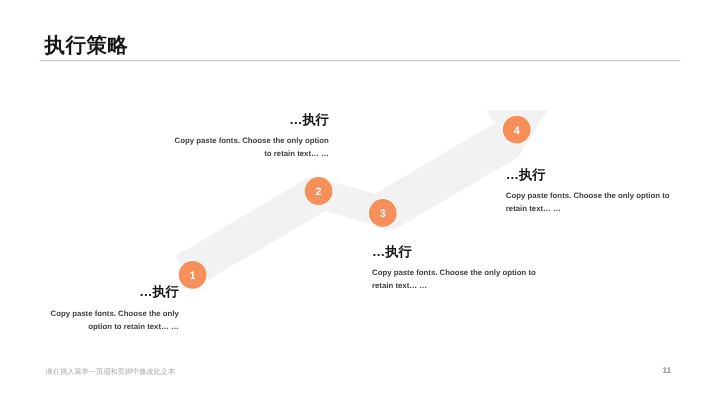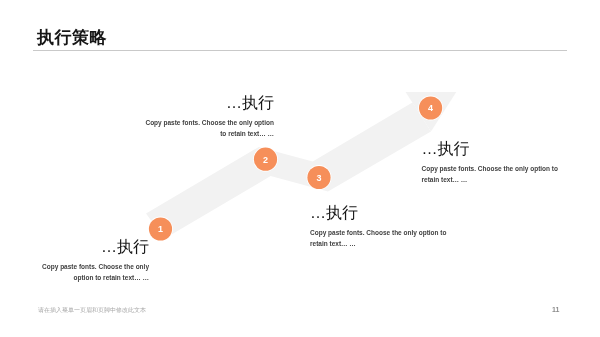--- a/index.html
+++ b/index.html
@@ -4,21 +4,21 @@
 <title>slide</title>
 <style>
   html,body{margin:0;padding:0;}
   body{width:600px;height:337px;background:#ffffff;overflow:hidden;
        font-family:"Liberation Sans",sans-serif;-webkit-font-smoothing:antialiased;}
   .slide{position:relative;width:492px;height:337px;background:#fff;}
   .title{position:absolute;left:37px;top:26px;font-size:17px;font-weight:700;color:#161616;letter-spacing:.5px;}
   .title-rule{position:absolute;left:33px;top:50px;width:534px;height:1px;background:#c9c9c9;}
   svg.diagram{position:absolute;left:0;top:0;width:600px;height:337px;}
   .blk{position:absolute;}
-  .blk .h{font-size:16px;font-weight:400;color:#161616;line-height:1;}
+  .blk .h{font-size:11px;font-weight:700;color:#161616;line-height:1;}
   .blk .p{font-size:6.5px;font-weight:700;color:#3f3f3f;line-height:11.6px;margin-top:5.9px;}
   .footer{position:absolute;left:38px;top:306px;font-size:6px;color:#a8a8a8;}
   .pageno{position:absolute;left:552px;top:306px;font-size:7px;color:#8c8c8c;font-weight:700;}
 </style>
 </head>
 <body>
 
 <div class="slide">
   <div class="title">执行策略</div>
   <div class="title-rule"></div>

